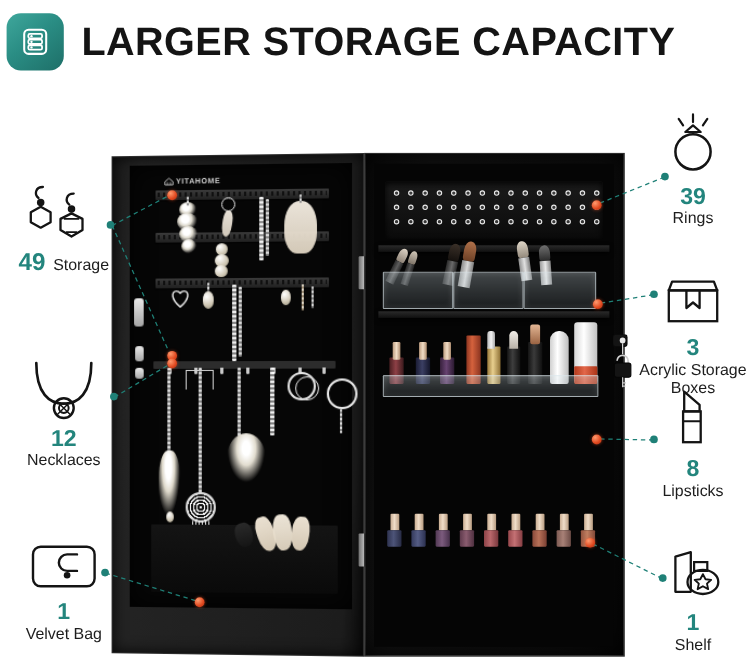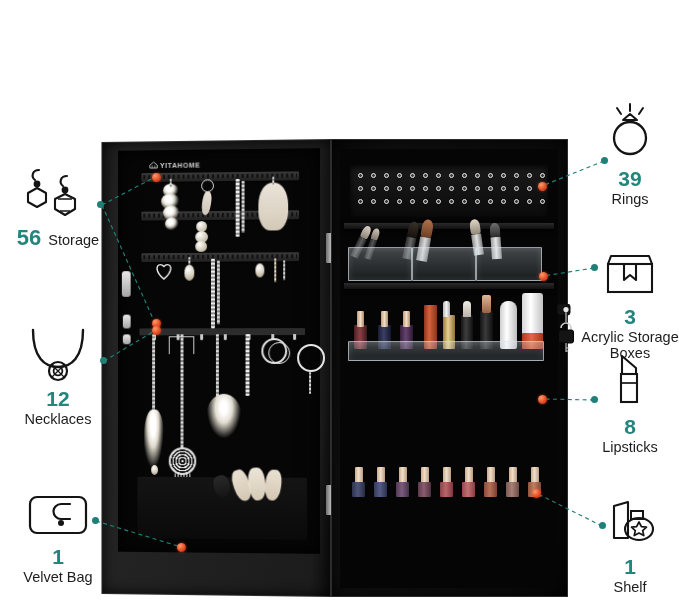--- a/index.html
+++ b/index.html
@@ -174,20 +174,34 @@
     position: absolute; width: 9px; height: 9px; border-radius: 50%;
     background: radial-gradient(circle at 34% 30%, #ff9a6e, #e0481f 58%, #9c2c10);
     box-shadow: 0 0 3px rgba(255,90,40,.55);
   }
 </style>
 </head>
 <body>
 
 <div id="page">
 
+  <div class="header">
+    <div class="header-badge">
+      <svg width="30" height="30" viewBox="0 0 24 24" aria-hidden="true">
+        <rect x="4" y="3.2" width="16" height="17.6" rx="3.2" fill="none" stroke="#ffffff" stroke-width="1.5"></rect>
+        <rect x="7" y="6.3" width="10" height="3.2" rx="1.1" fill="none" stroke="#ffffff" stroke-width="1.3"></rect>
+        <rect x="7" y="10.4" width="10" height="3.2" rx="1.1" fill="none" stroke="#ffffff" stroke-width="1.3"></rect>
+        <rect x="7" y="14.5" width="10" height="3.2" rx="1.1" fill="none" stroke="#ffffff" stroke-width="1.3"></rect>
+        <circle cx="9.3" cy="7.9" r="0.85" fill="#ffffff"></circle>
+        <circle cx="9.3" cy="12" r="0.85" fill="#ffffff"></circle>
+        <circle cx="9.3" cy="16.1" r="0.85" fill="#ffffff"></circle>
+      </svg>
+    </div>
+    <div class="header-title">LARGER STORAGE CAPACITY</div>
+  </div>
 
   <div class="cabinet">
 
     <div class="door">
       <div class="door-inner">
 
         <div class="door-logo">
           <svg class="house-glyph" viewBox="0 0 12 10" aria-hidden="true">
             <path d="M1 5 L6 1 L11 5 L11 9 L1 9 Z" fill="none" stroke="#d7d7d7" stroke-width="1.1"></path>
             <path d="M4.2 9 L4.2 5.6 M7.8 9 L7.8 5.6" stroke="#d7d7d7" stroke-width=".9"></path>
@@ -485,21 +499,21 @@
         <path d="M20 6 C13 6 12 13 16 16" fill="none" stroke="#141414" stroke-width="2.1" stroke-linecap="round"></path>
         <circle cx="18" cy="20" r="3.4" fill="#141414"></circle>
         <polygon points="18,24 27,29 27,38 18,43 9,38 9,29" fill="none" stroke="#141414" stroke-width="2.1" stroke-linejoin="round"></polygon>
         <path d="M48 12 C41 12 40 19 44 22" fill="none" stroke="#141414" stroke-width="2.1" stroke-linecap="round"></path>
         <circle cx="46" cy="26" r="3.4" fill="#141414"></circle>
         <polygon points="46,30 56,35 56,45 46,51 36,45 36,35" fill="none" stroke="#141414" stroke-width="2.1" stroke-linejoin="round"></polygon>
         <path d="M39 35 L53 35 M41 47 L51 47" stroke="#141414" stroke-width="1.5"></path>
       </svg>
     </div>
     <div class="numline">
-      <span class="num">56</span>
+      <span class="num">49</span>
       <span class="lbl">Storage</span>
     </div>
   </div>
 
   <div class="callout" style="left:-2px; top:320px;">
     <div class="icon">
       <svg width="76" height="58" viewBox="0 0 76 58" aria-hidden="true">
         <path d="M13 6 C13 34 25 43 38 43 C51 43 63 34 63 6" fill="none" stroke="#141414" stroke-width="2.4" stroke-linecap="round"></path>
         <circle cx="38" cy="47" r="9" fill="none" stroke="#141414" stroke-width="2.2"></circle>
         <circle cx="38" cy="47" r="4.4" fill="none" stroke="#141414" stroke-width="1.8"></circle>

